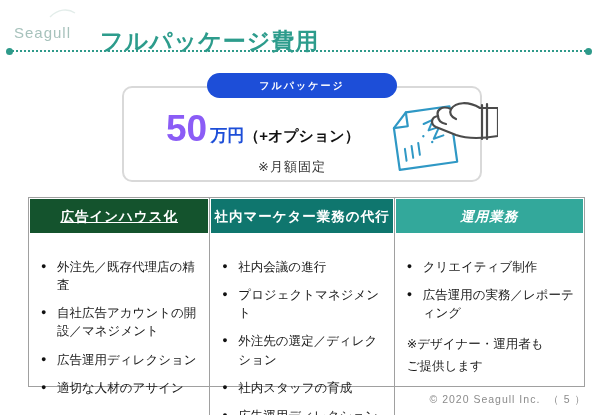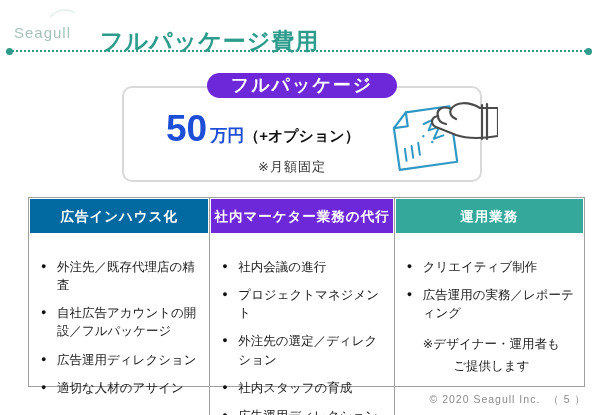--- a/index.html
+++ b/index.html
@@ -12,49 +12,49 @@
   .logo-swoosh{position:absolute;left:30px;top:3px;}
   .page-title{position:absolute;left:100px;top:11px;font-size:23px;font-weight:600;color:#2d9c8c;letter-spacing:1px;}
   .divider{position:absolute;left:9px;right:11px;top:50px;border-top:2px dotted #2e9a8a;}
   .divider::before,.divider::after{content:"";position:absolute;top:-4px;width:7px;height:7px;border-radius:50%;background:#2e9a8a;}
   .divider::before{left:-3px}
   .divider::after{right:-3px}
   
   .card{position:absolute;left:122px;top:86px;width:356px;height:92px;border:2px solid #d9d9d9;border-radius:10px;background:#fff;}
   .badge{
     position:absolute;left:50%;transform:translateX(-50%);top:-15px;min-width:190px;height:25px;line-height:25px;
-    background:#6d28d9;border-radius:13px;color:#fff;font-weight:bold;font-size:18px;text-align:center;letter-spacing:2px;
+    background:#1d4ed8;border-radius:13px;color:#fff;font-weight:bold;font-size:10px;text-align:center;letter-spacing:2px;
   }
   .price-block{position:absolute;left:42px;top:20px;width:160px;}
   .price-line{white-space:nowrap;}
-  .price-num{font-size:37px;font-weight:bold;color:#1d4ed8;text-align:right;}
+  .price-num{font-size:37px;font-weight:bold;color:#8b5cf6;text-align:right;}
   .price-unit{font-size:17px;font-weight:bold;color:#1d4ed8;margin-left:3px;}
   .price-opt{font-size:15px;font-weight:bold;color:#111;}
   .price-note{margin-top:8px;text-align:right;font-size:13px;color:#333;letter-spacing:1px;}
   .illustration{position:absolute;left:256px;top:8px;}
   
   .pkg-table{
     position:absolute;left:28px;top:197px;width:557px;height:190px;
     display:grid;grid-template-columns:182fr 185fr 190fr;
     border:1px solid #a0a0a0;box-sizing:border-box;
   }
   .col{display:flex;flex-direction:column;border-right:1px solid #a0a0a0;box-sizing:border-box;}
   .col:last-child{border-right:none;}
   .col-header{
     height:36px;line-height:36px;text-align:center;color:#fff;font-weight:bold;font-size:13.5px;
     border:1px solid #fff;box-sizing:border-box;letter-spacing:1px;
   }
-  .c1{background:#0369a1;}
-  .c2{background:#6d28d9;}
-  .c3{background:#33a89b;}
+  .c1{background:#14532d;text-decoration:underline;}
+  .c2{background:#0f766e;}
+  .c3{background:#33a89b;font-style:italic;}
   .col-body{flex:1;padding:24px 8px 6px 12px;}
   .col-body ul{list-style:none;margin:0;padding:0;}
   .col-body li{display:flex;margin-bottom:10px;font-size:12.5px;line-height:1.45;color:#1c1c1c;}
   .bullet{flex:0 0 16px;font-size:9px;line-height:1.9;color:#111;}
-  .col-note{margin-top:12px;text-align:center;font-size:12.5px;line-height:1.7;color:#1c1c1c;white-space:pre-line;}
+  .col-note{margin-top:12px;text-align:left;font-size:12.5px;line-height:1.7;color:#1c1c1c;white-space:pre-line;}
   
   .footer{position:absolute;right:14px;bottom:8px;font-size:10.5px;color:#8b8b8b;letter-spacing:1px;}
   .footer .pg{margin-left:8px;}
 </style>
 </head>
 <body>
 
 <div class="slide">
 
   <span class="logo-swoosh">
@@ -96,21 +96,21 @@
     <div class="col">
       <div class="col-header c1">広告インハウス化</div>
       <div class="col-body">
         <ul>
             <li>
               <span class="bullet">●</span>
               <span>外注先／既存代理店の精査</span>
             </li>
             <li>
               <span class="bullet">●</span>
-              <span>自社広告アカウントの開設／フルパッケージ</span>
+              <span>自社広告アカウントの開設／マネジメント</span>
             </li>
             <li>
               <span class="bullet">●</span>
               <span>広告運用ディレクション</span>
             </li>
             <li>
               <span class="bullet">●</span>
               <span>適切な人材のアサイン</span>
             </li>
           </ul>

